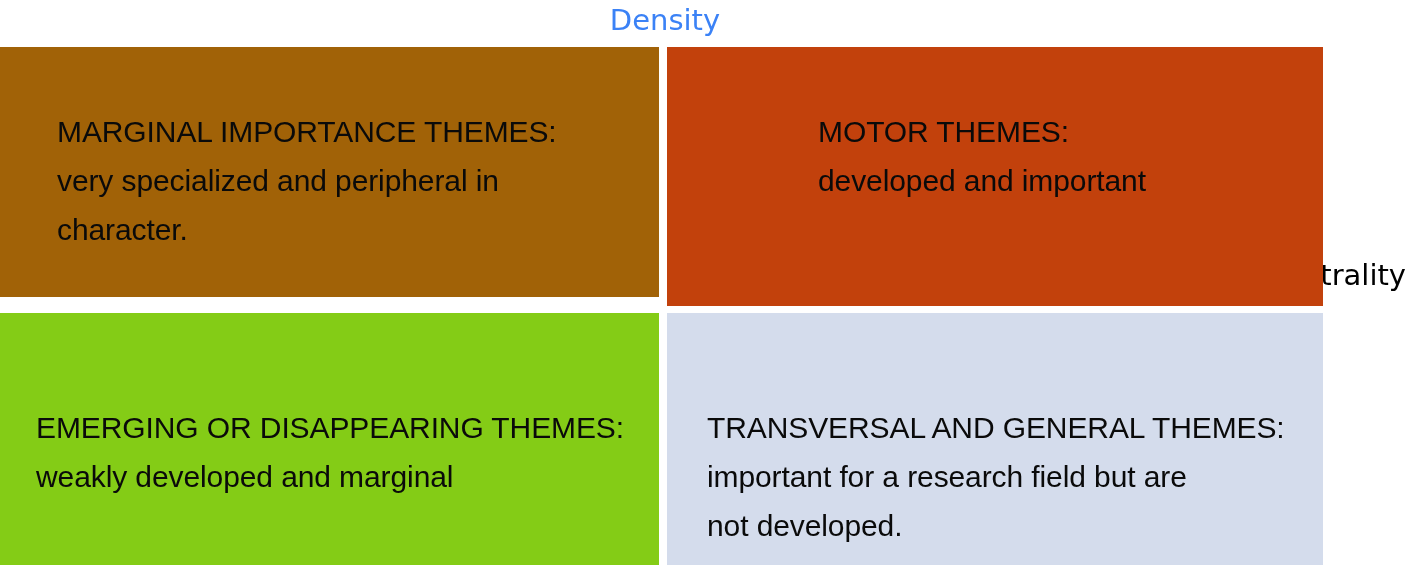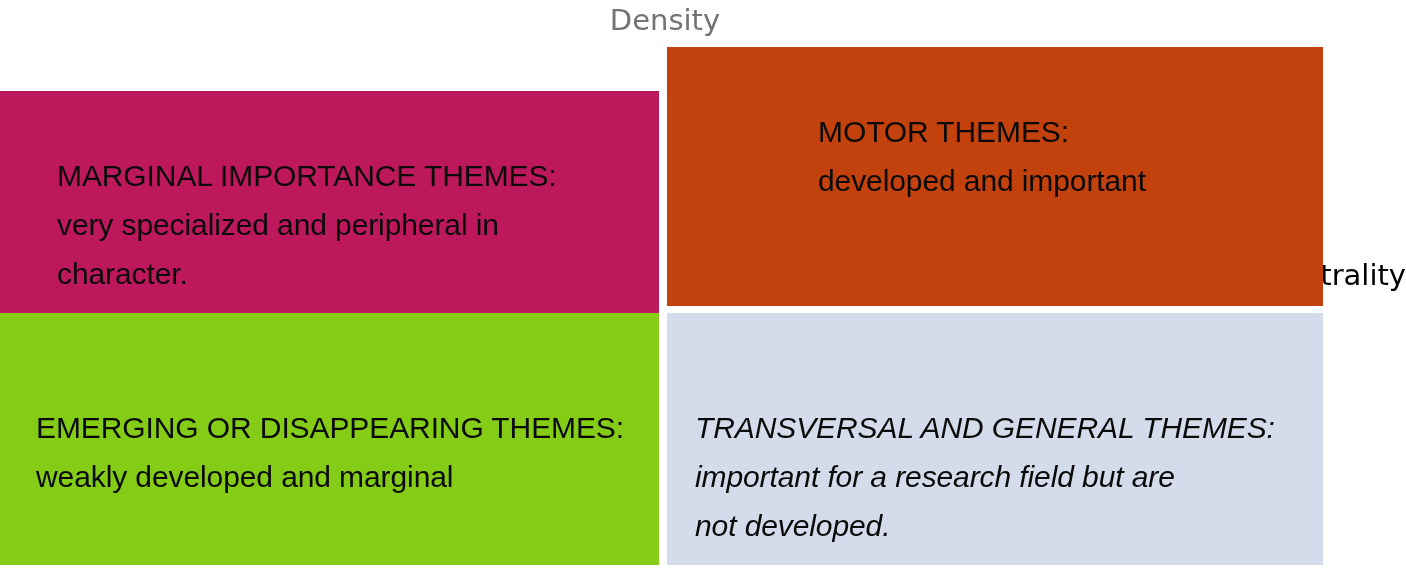--- a/index.html
+++ b/index.html
@@ -18,21 +18,21 @@
   
   #density-label {
     position: absolute;
     left: 0;
     top: -1px;
     width: 1330px;
     text-align: center;
     font-family: "DejaVu Sans", sans-serif;
     font-size: 29px;
     line-height: 42px;
-    color: #737373;
+    color: #3b82f6;
     white-space: nowrap;
   }
   #centrality-label {
     position: absolute;
     right: 0px;
     top: 256px;
     font-family: "DejaVu Sans", sans-serif;
     font-size: 29px;
     line-height: 38px;
     color: #000000;
@@ -60,22 +60,21 @@
     line-height: 49px;
     color: #0a0a0a;
     white-space: pre-line;
     letter-spacing: -0.1px;
   }
 
   
   #quad-marginal {
     left: 0px;  top: 0px;
     width: 659px; height: 250px;
-    background: #be185d;
-    margin-top: 44px;
+    background: #a16207;
   }
   #quad-marginal .quad-text {
     left: 57px; top: 60px; width: 600px;
   }
 
   
   #quad-motor {
     left: 667px; top: 0px;
     width: 656px; height: 259px;
     background: #c2410c;
@@ -94,21 +93,21 @@
     left: 36px; top: 90px; width: 625px;
   }
 
   
   #quad-transversal {
     left: 667px; top: 266px;
     width: 656px; height: 252px;
     background: #D4DCEC;
   }
   #quad-transversal .quad-text {
-    left: 28px; top: 90px; width: 615px; font-style: italic;
+    left: 40px; top: 90px; width: 615px;
   }
 </style>
 </head>
 <body>
 
 <div id="density-label">Density</div>
 
 <div id="centrality-label">Centrality</div>
 
 <div id="matrix">

